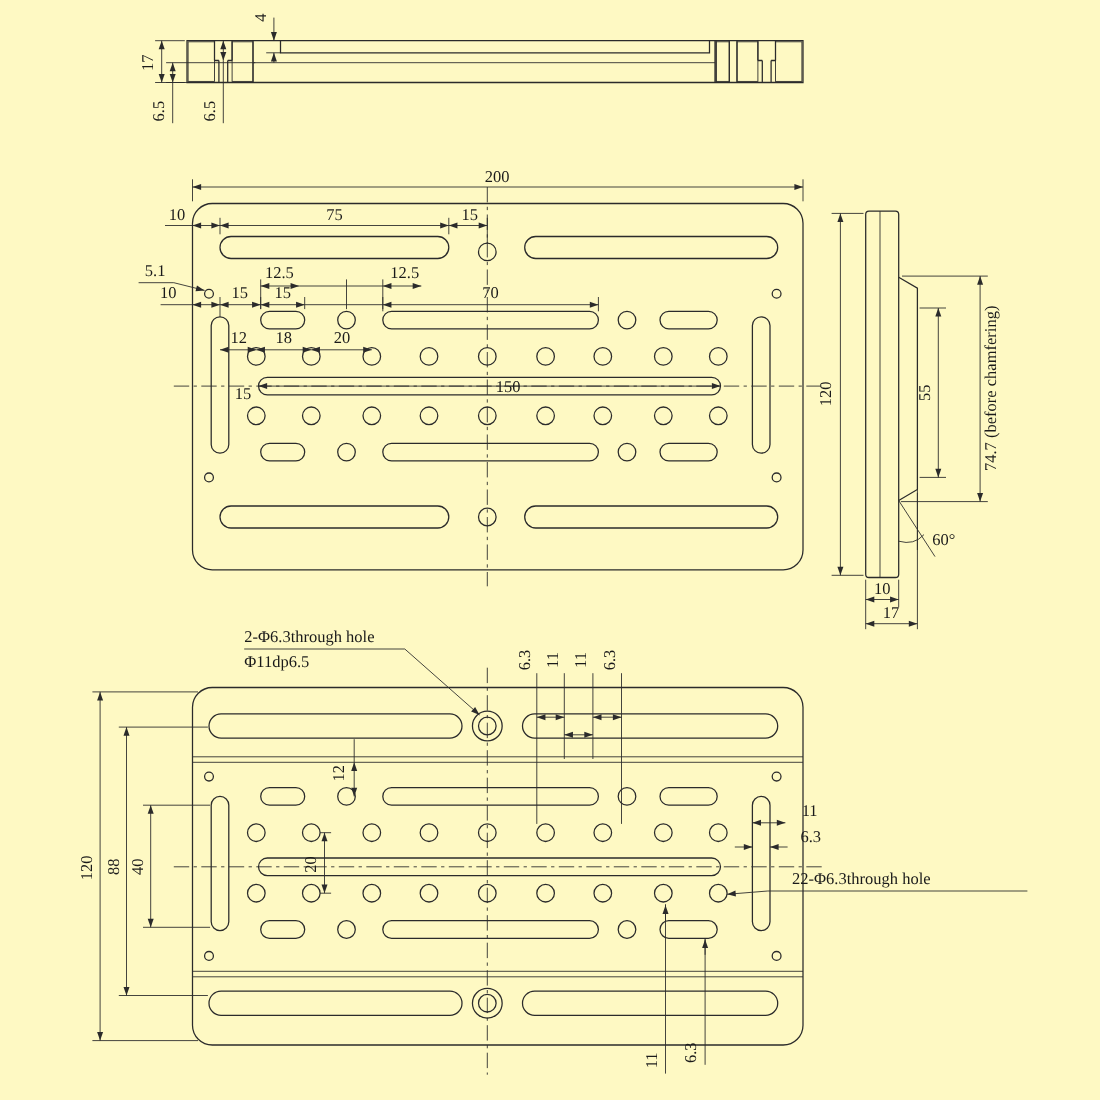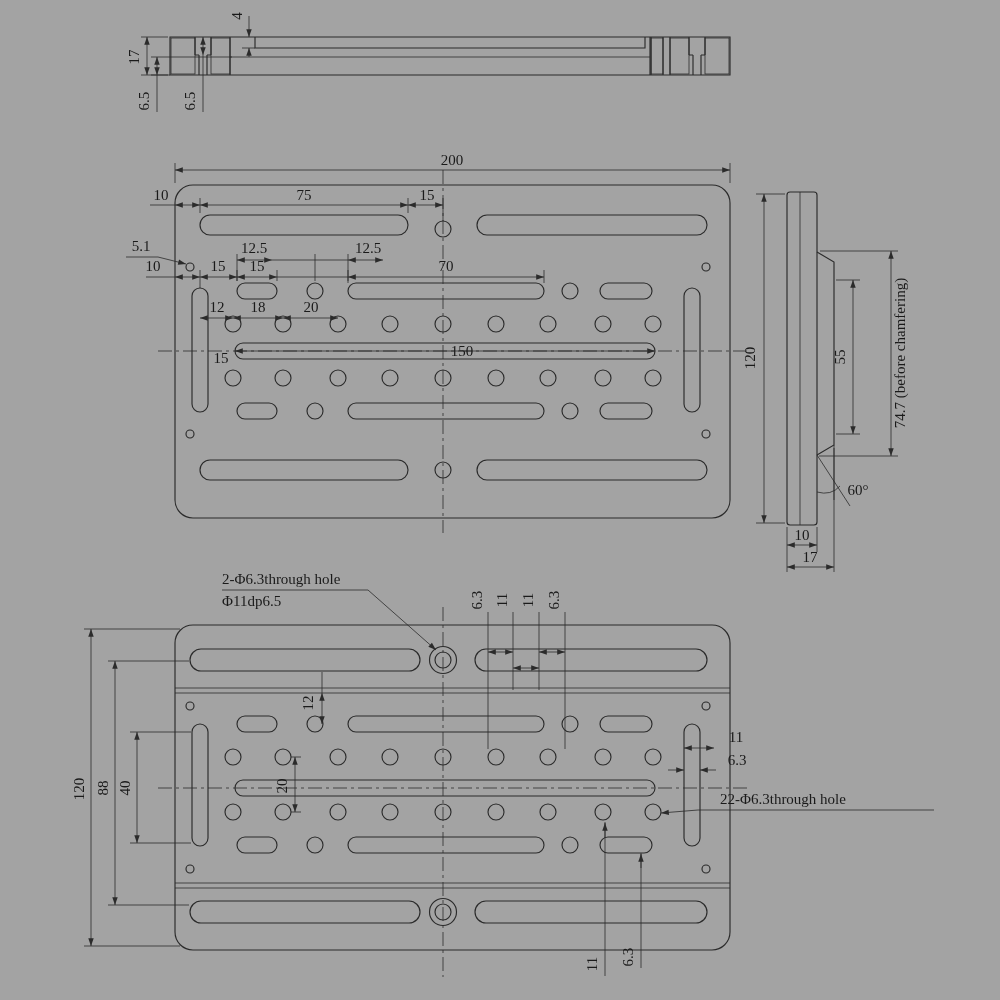--- a/index.html
+++ b/index.html
@@ -1,16 +1,16 @@
 <!DOCTYPE html>
 <html><head>
 <meta charset="utf-8">
 <style>
   html,body{margin:0;padding:0;background:#ffffff;}
-  .stage{width:1000px;height:1000px;background:#a3a3a3;position:relative;overflow:hidden;}
+  .stage{width:1000px;height:1000px;background:#fef9c3;position:relative;overflow:hidden;}
   svg{display:block;}
   .ln{fill:none;stroke:#2b2b2b;stroke-width:1.15;}
   .thin{fill:none;stroke:#2b2b2b;stroke-width:0.8;}
   .ext{fill:none;stroke:#2b2b2b;stroke-width:0.8;}
   .cl{fill:none;stroke:#2b2b2b;stroke-width:0.8;stroke-dasharray:14 4 3 4;}
   text.d{font:15px "Liberation Serif", serif;fill:#1a1a1a;}
   .mid{text-anchor:middle;}
   .st{text-anchor:start;}
 </style>
 </head>

